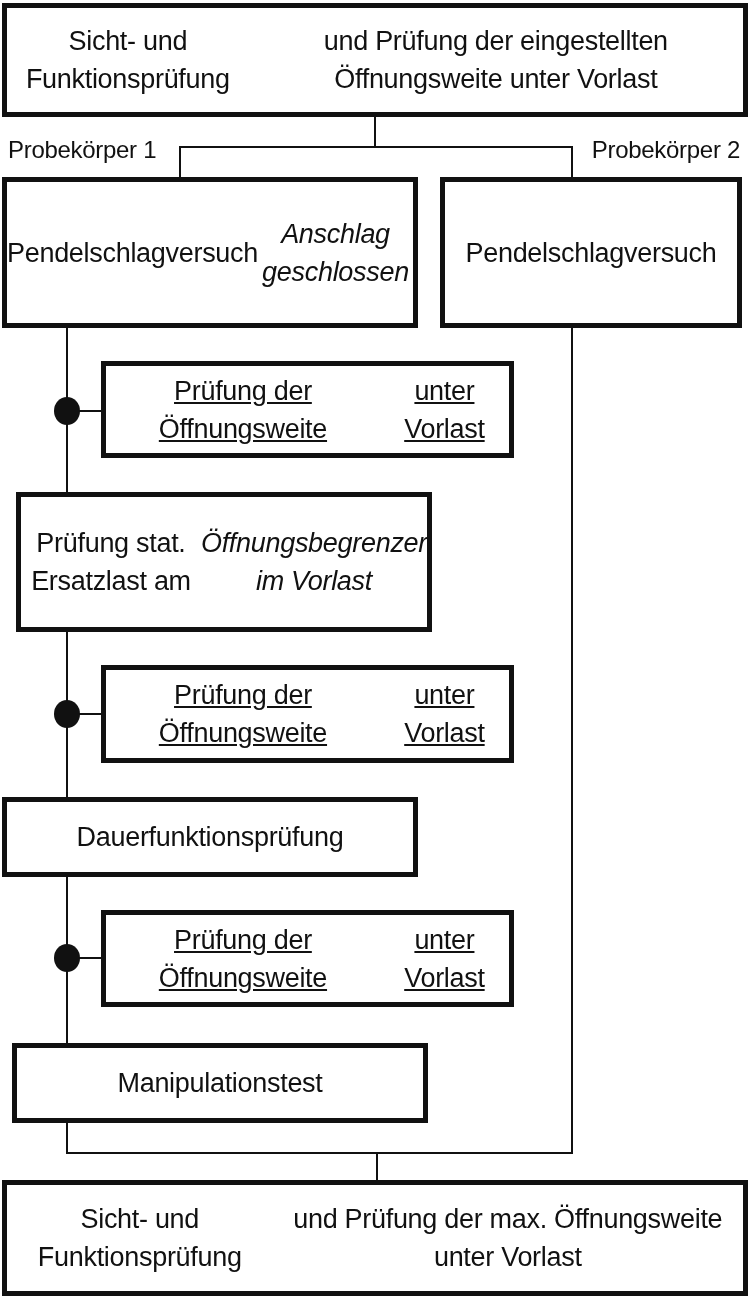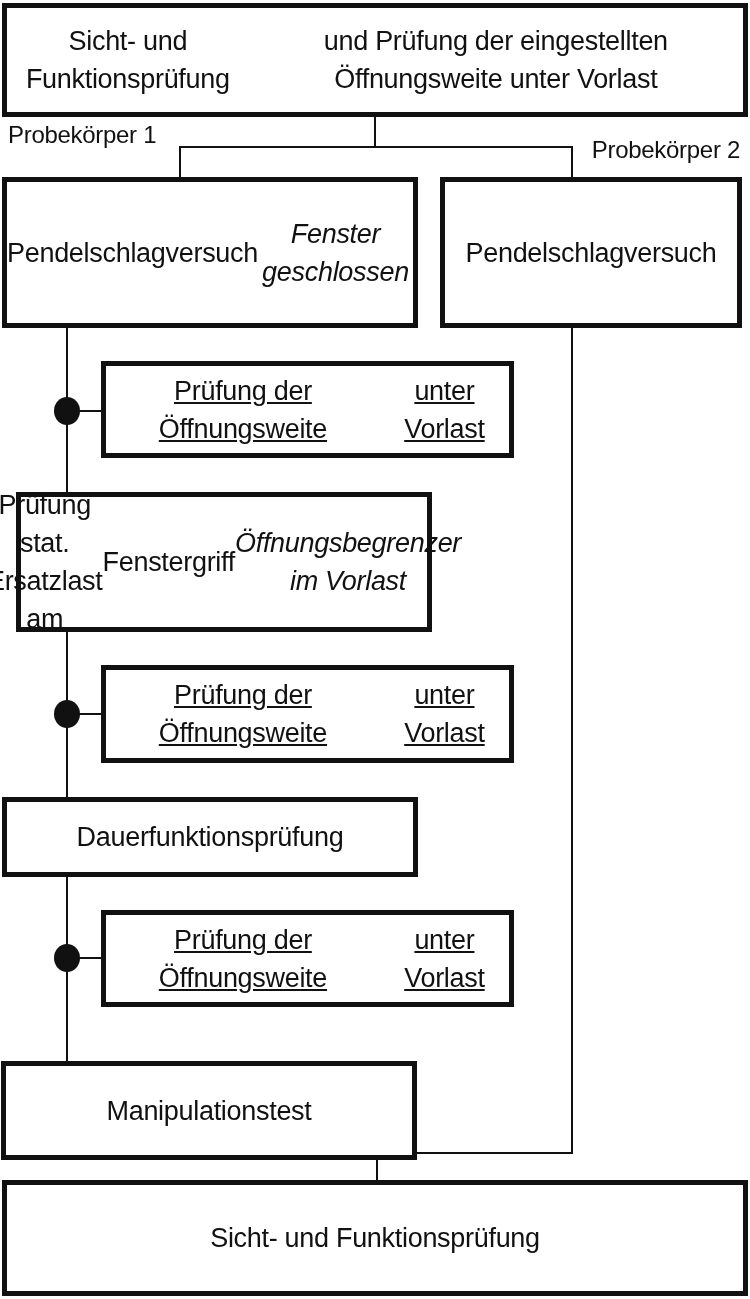--- a/index.html
+++ b/index.html
@@ -40,63 +40,63 @@
   <div class="line" style="left:66px;  top:1152px; width:507px; height:2px;"></div>
   <div class="line" style="left:376px; top:1152px; width:2px;  height:30px;"></div>
 
   <div class="line" style="left:67px; top:410px; width:36px; height:2px;"></div>
   <div class="line" style="left:67px; top:713px; width:36px; height:2px;"></div>
   <div class="line" style="left:67px; top:957px; width:36px; height:2px;"></div>
   <div class="dot" style="left:54px; top:397px; width:26px; height:28px;"></div>
   <div class="dot" style="left:54px; top:700px; width:26px; height:28px;"></div>
   <div class="dot" style="left:54px; top:944px; width:26px; height:28px;"></div>
 
-  <div class="branch-label" style="left:8px; top:121px;">Probekörper 1</div>
+  <div class="branch-label" style="left:8px; top:136px;">Probekörper 1</div>
   <div class="branch-label" style="right:10px; top:136px; text-align:center;margin-left:44px;">Probekörper 2</div>
 
   <div class="node" style="left:2px; top:3px; width:746px; height:114px;">
     <div>Sicht- und Funktionsprüfung</div>
     <div>und Prüfung der eingestellten Öffnungsweite unter Vorlast</div>
   </div>
 
   <div class="node" style="left:2px; top:177px; width:416px; height:151px;">
     <div>Pendelschlagversuch</div>
-    <div class="it">Fenster geschlossen</div>
+    <div class="it">Anschlag geschlossen</div>
   </div>
 
   <div class="node" style="left:440px; top:177px; width:302px; height:151px;">
     <div>Pendelschlagversuch</div>
   </div>
 
   <div class="node small" style="left:101px; top:361px; width:413px; height:97px;">
     <div>Prüfung der Öffnungsweite</div>
     <div>unter Vorlast</div>
   </div>
 
   <div class="node" style="left:2px; top:492px; width:416px; height:140px;margin-left:14px;">
     <div>Prüfung stat. Ersatzlast am</div>
-    <div>Fenstergriff</div>
     <div class="it">Öffnungsbegrenzer im Vorlast</div>
   </div>
 
   <div class="node small" style="left:101px; top:665px; width:413px; height:98px;">
     <div>Prüfung der Öffnungsweite</div>
     <div>unter Vorlast</div>
   </div>
 
   <div class="node" style="left:2px; top:797px; width:416px; height:80px;">
     <div>Dauerfunktionsprüfung</div>
   </div>
 
   <div class="node small" style="left:101px; top:910px; width:413px; height:97px;">
     <div>Prüfung der Öffnungsweite</div>
     <div>unter Vorlast</div>
   </div>
 
-  <div class="node" style="left:1px; top:1043px; width:416px; height:99px;margin-top:18px;">
+  <div class="node" style="left:12px; top:1043px; width:416px; height:80px;">
     <div>Manipulationstest</div>
   </div>
 
   <div class="node" style="left:2px; top:1180px; width:746px; height:116px;">
     <div>Sicht- und Funktionsprüfung</div>
+    <div>und Prüfung der max. Öffnungsweite unter Vorlast</div>
   </div>
 
 </div>
 
 </body></html>

